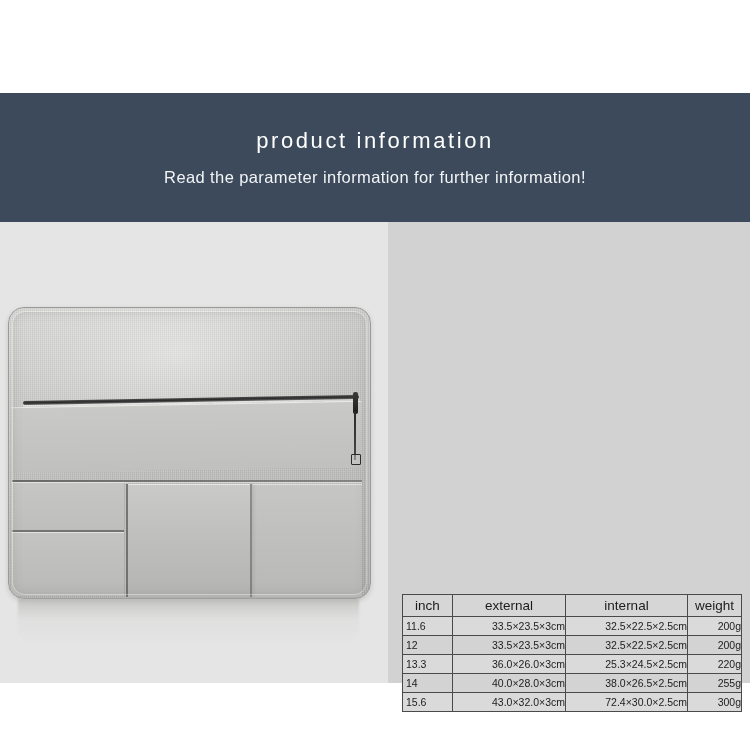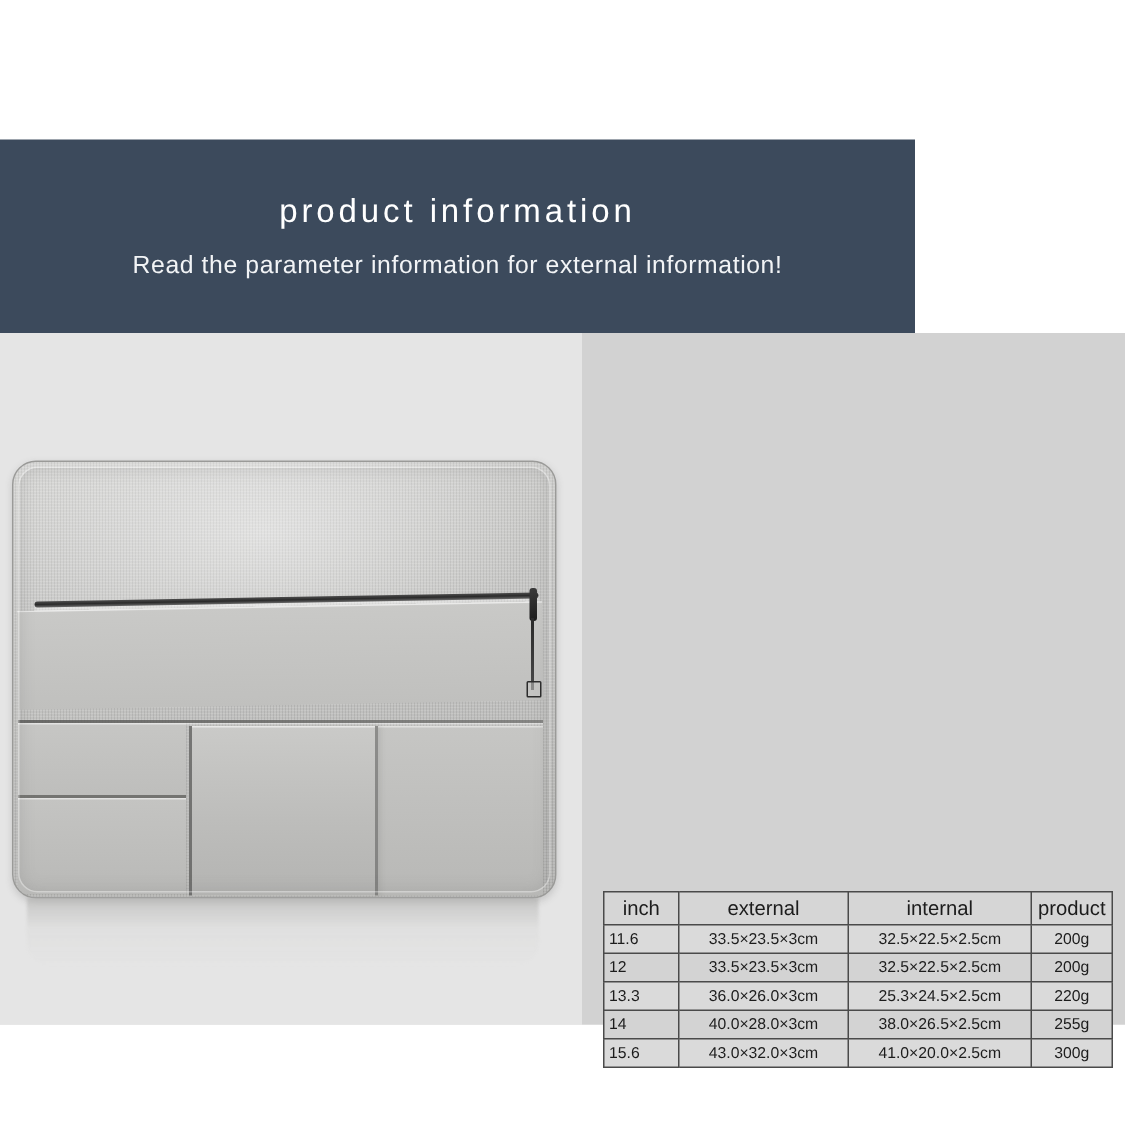--- a/index.html
+++ b/index.html
@@ -13,21 +13,21 @@
     font-family: "Liberation Sans", sans-serif;
     overflow: hidden;
     position: relative;
   }
 
   
   .header-band {
     position: absolute;
     left: 0;
     top: 93px;
-    width: 610px;
+    width: 750px;
     height: 129px;
     background: #3c4a5c;
     display: flex;
     flex-direction: column;
     align-items: center;
     justify-content: center;
   }
   .header-title {
     color: #ffffff;
     font-size: 22px;
@@ -261,21 +261,21 @@
   }
   table.spec-table th {
     font-size: 13.5px;
     height: 21px;
     text-align: center;
     background: #d6d6d6;
   }
   table.spec-table td {
     font-size: 10.5px;
     height: 18px;
-    text-align: center;
+    text-align: right;
     background: #dadada;
   }
   table.spec-table tr:nth-child(even) td {
     background: #d3d3d3;
   }
   table.spec-table td.col-inch {
     text-align: left;
     padding-left: 3px;
     font-size: 10.5px;
     margin-left: 43px;
@@ -283,21 +283,21 @@
   col.c-inch   { width: 50px; }
   col.c-ext    { width: 113px; }
   col.c-int    { width: 122px; }
   col.c-weight { width: 54px; }
 </style>
 </head>
 <body>
 
 <div class="header-band">
   <div class="header-title">product information</div>
-  <div class="header-subtitle">Read the parameter information for external information!</div>
+  <div class="header-subtitle">Read the parameter information for further information!</div>
 </div>
 
 <div class="content-panel">
 
   <div class="panel-left">
     <div class="product-photo">
       <div class="sleeve">
         <div class="sleeve-texture"></div>
         <div class="sleeve-sheen"></div>
         <div class="zip-pocket-face"></div>
@@ -326,21 +326,21 @@
         <col class="c-inch">
           <col class="c-ext">
           <col class="c-int">
           <col class="c-weight">
       </colgroup>
       <thead>
         <tr>
           <th>inch</th>
           <th>external</th>
           <th>internal</th>
-          <th>product</th>
+          <th>weight</th>
         </tr>
       </thead>
       <tbody>
         <tr>
           <td class="col-inch">11.6</td>
           <td>33.5×23.5×3cm</td>
           <td>32.5×22.5×2.5cm</td>
           <td>200g</td>
         </tr>
         <tr>
@@ -357,20 +357,20 @@
         </tr>
         <tr>
           <td class="col-inch">14</td>
           <td>40.0×28.0×3cm</td>
           <td>38.0×26.5×2.5cm</td>
           <td>255g</td>
         </tr>
         <tr>
           <td class="col-inch">15.6</td>
           <td>43.0×32.0×3cm</td>
-          <td>41.0×20.0×2.5cm</td>
+          <td>72.4×30.0×2.5cm</td>
           <td>300g</td>
         </tr>
       </tbody>
     </table>
   </div>
 
 </div>
 
 </body></html>

